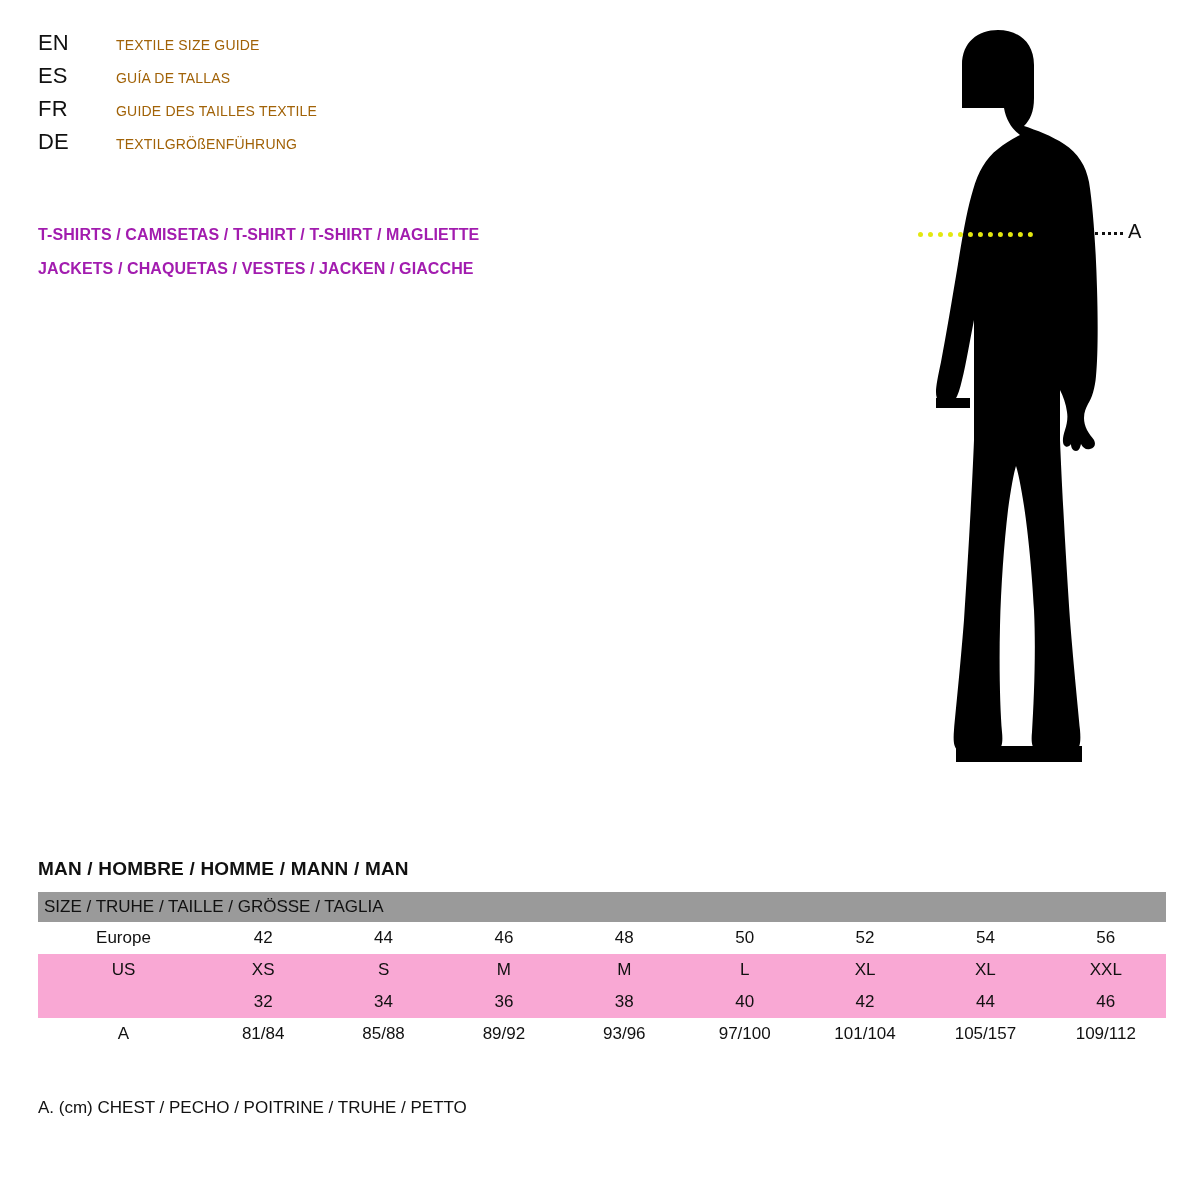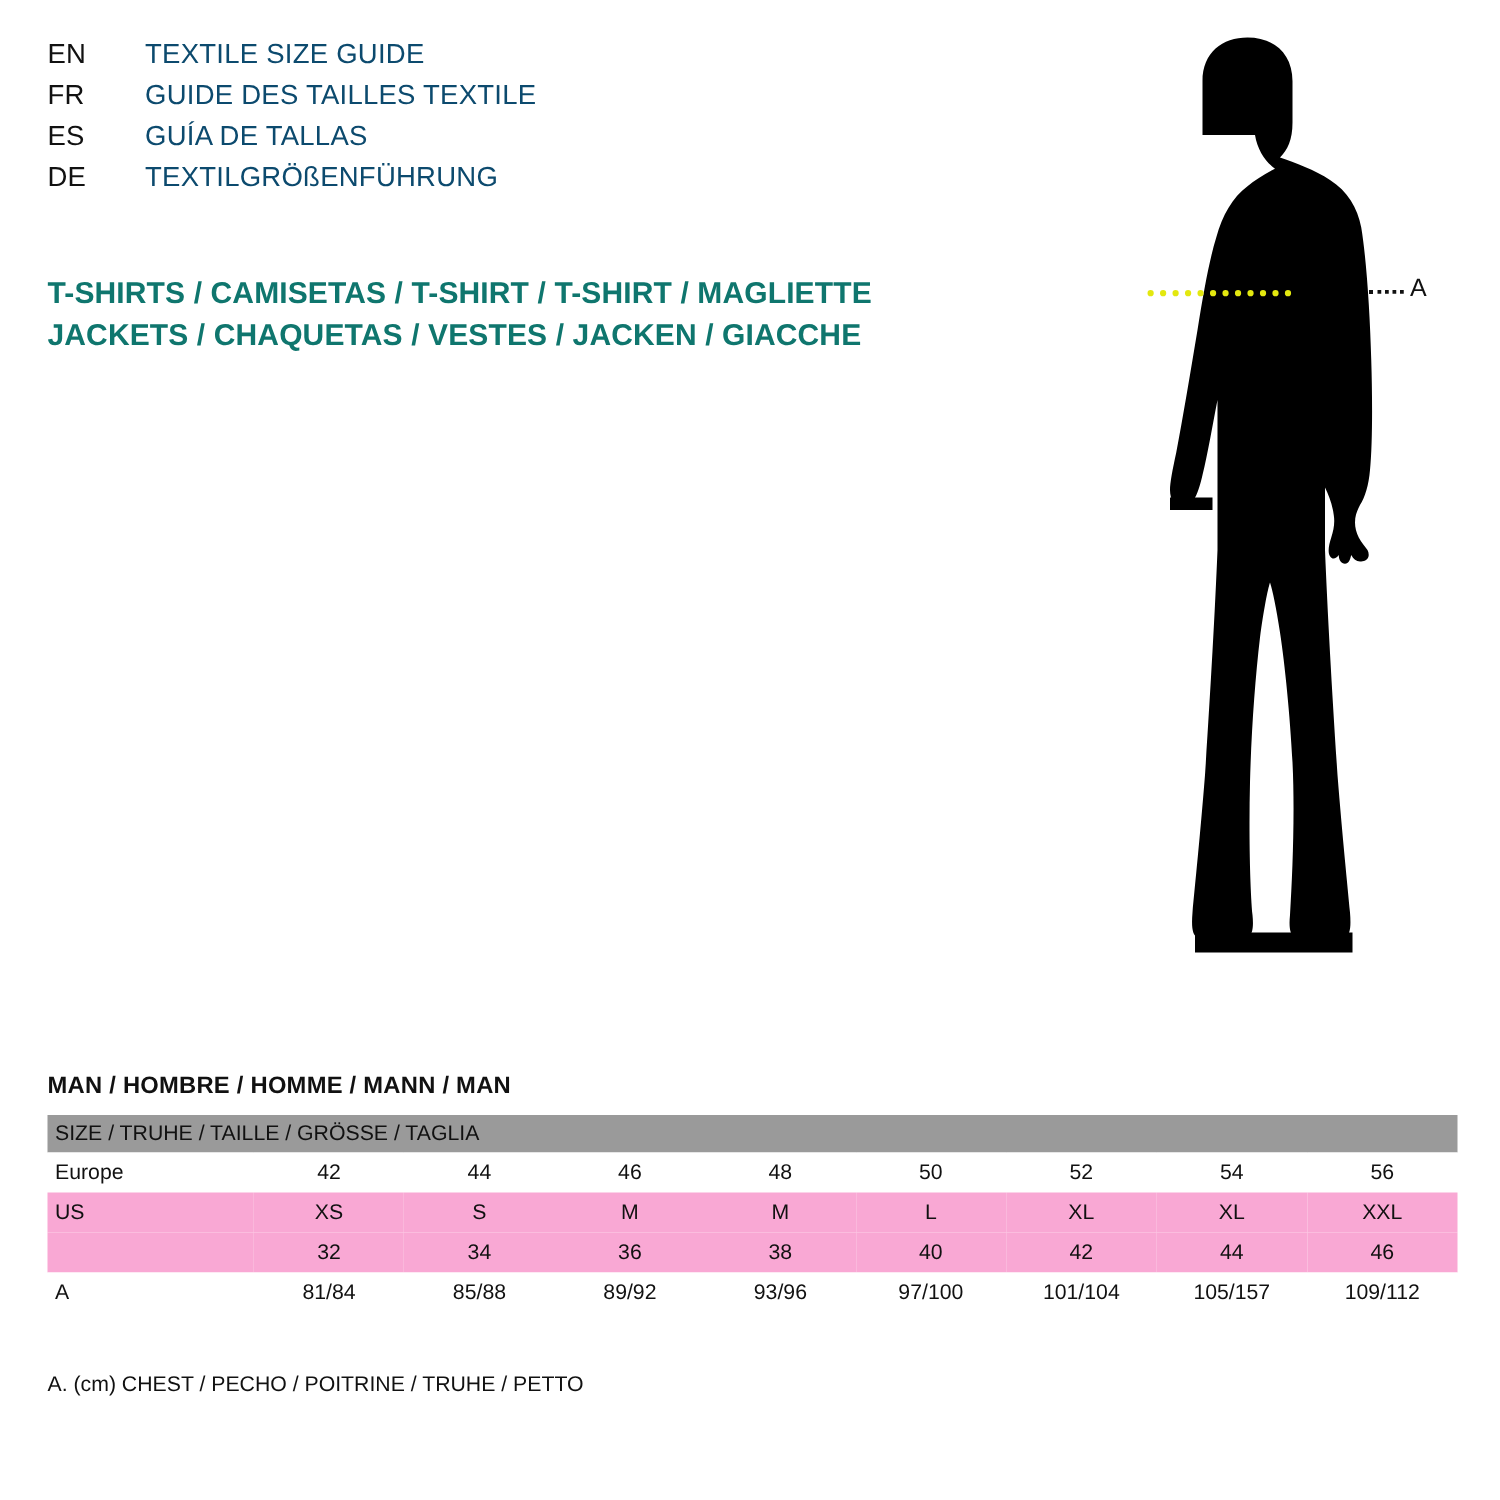--- a/index.html
+++ b/index.html
@@ -28,37 +28,37 @@
     align-items: baseline;
     height: 33px;
   }
   .lang-code {
     width: 78px;
     font-size: 22px;
     letter-spacing: 0.2px;
     color: #111;
   }
   .lang-text {
-    font-size: 22px;
+    font-size: 14px;
     letter-spacing: 0.2px;
-    color: #0c4a6e;
+    color: #a16207;
   }
 
   #category-block {
     position: absolute;
     left: 38px;
     top: 218px;
     width: 760px;
   }
   .cat-line {
-    font-size: 24px;
+    font-size: 16px;
     font-weight: bold;
     letter-spacing: 0.1px;
     line-height: 34px;
-    color: #0f766e;
+    color: #a21caf;
     white-space: nowrap;
   }
 
   
   #figure {
     position: absolute;
     left: 840px;
     top: 20px;
     width: 340px;
     height: 760px;
@@ -112,21 +112,21 @@
   td, th {
     font-size: 17px;
     font-weight: normal;
     text-align: center;
     padding: 0;
     height: 32px;
     vertical-align: middle;
     color: #111;
   }
   .row-head {
-    text-align: left;
+    text-align: center;
     padding-left: 6px;
   }
   tr.header-row td {
     background: #9a9a9a;
     text-align: left;
     padding-left: 6px;
     font-size: 17px;
     height: 30px;
   }
   tr.shade td { background: #f9a8d4; }
@@ -143,26 +143,26 @@
 </style>
 </head>
 <body>
 
 <div id="lang-block">
   <div class="lang-row">
     <span class="lang-code">EN</span>
     <span class="lang-text">TEXTILE SIZE GUIDE</span>
   </div>
   <div class="lang-row">
+    <span class="lang-code">ES</span>
+    <span class="lang-text">GUÍA DE TALLAS</span>
+  </div>
+  <div class="lang-row">
     <span class="lang-code">FR</span>
     <span class="lang-text">GUIDE DES TAILLES TEXTILE</span>
-  </div>
-  <div class="lang-row">
-    <span class="lang-code">ES</span>
-    <span class="lang-text">GUÍA DE TALLAS</span>
   </div>
   <div class="lang-row">
     <span class="lang-code">DE</span>
     <span class="lang-text">TEXTILGRÖßENFÜHRUNG</span>
   </div>
 </div>
 
 <div id="category-block">
   <div class="cat-line">T-SHIRTS / CAMISETAS / T-SHIRT / T-SHIRT / MAGLIETTE</div>
   <div class="cat-line">JACKETS / CHAQUETAS / VESTES / JACKEN / GIACCHE</div>

